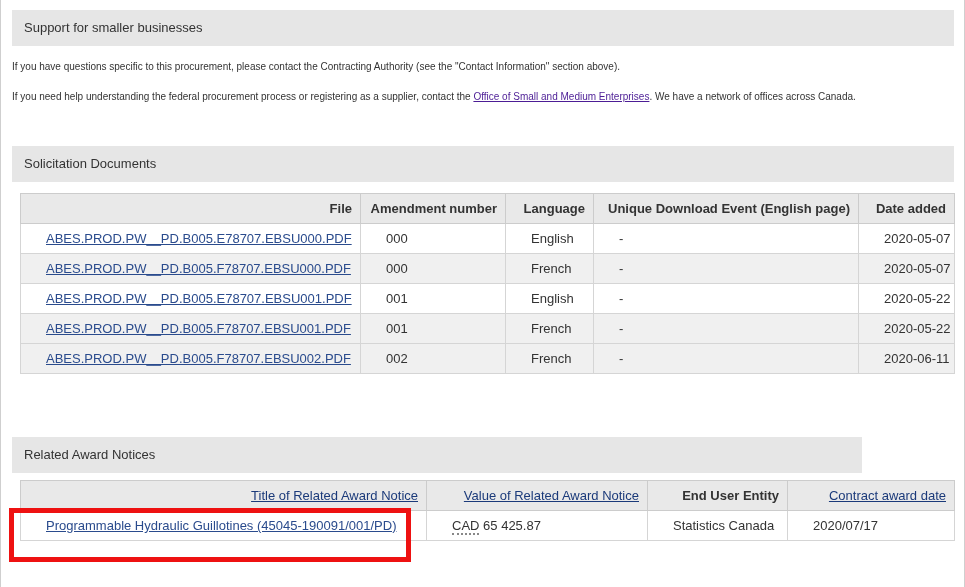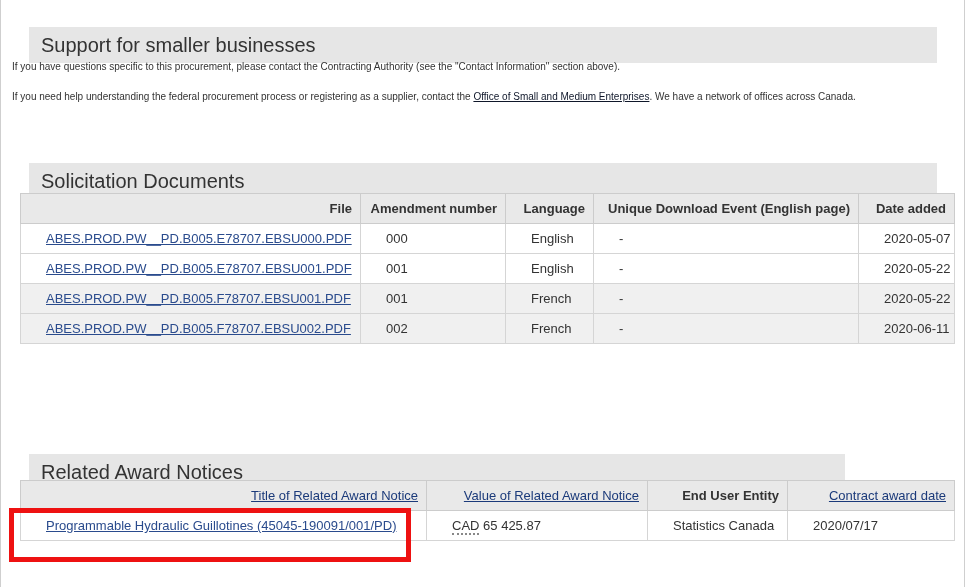--- a/index.html
+++ b/index.html
@@ -31,37 +31,37 @@
     top: 0;
     width: 942px;
   }
 
   
   .section-bar {
     background: #e6e6e6;
     height: 36px;
     line-height: 36px;
     padding: 0 0 0 12px;
-    font-size: 20px;
+    font-size: 13px;
     color: #333333;
     font-weight: normal;
-    margin: 17px;
+    margin: 0;
     box-sizing: border-box;
   }
 
   
   .para {
     font-size: 10px;
     line-height: 18px;
     color: #333333;
     margin: 0;
     padding: 0;
   }
   a.inline-link {
-    color: #0f172a;
+    color: #4c1d95;
     text-decoration: underline;
   }
 
   
   table.grid {
     border-collapse: collapse;
     width: 934px;
     table-layout: fixed;
     font-size: 13px;
     border: 1px solid #cccccc;
@@ -151,20 +151,27 @@
         </tr>
       </thead>
       <tbody>
         <tr>
           <td><a class="file-link" href="#">ABES.PROD.PW__PD.B005.E78707.EBSU000.PDF</a></td>
           <td>000</td>
           <td>English</td>
           <td>-</td>
           <td>2020-05-07</td>
         </tr>
+        <tr class="alt">
+          <td><a class="file-link" href="#">ABES.PROD.PW__PD.B005.F78707.EBSU000.PDF</a></td>
+          <td>000</td>
+          <td>French</td>
+          <td>-</td>
+          <td>2020-05-07</td>
+        </tr>
         <tr>
           <td><a class="file-link" href="#">ABES.PROD.PW__PD.B005.E78707.EBSU001.PDF</a></td>
           <td>001</td>
           <td>English</td>
           <td>-</td>
           <td>2020-05-22</td>
         </tr>
         <tr class="alt">
           <td><a class="file-link" href="#">ABES.PROD.PW__PD.B005.F78707.EBSU001.PDF</a></td>
           <td>001</td>

